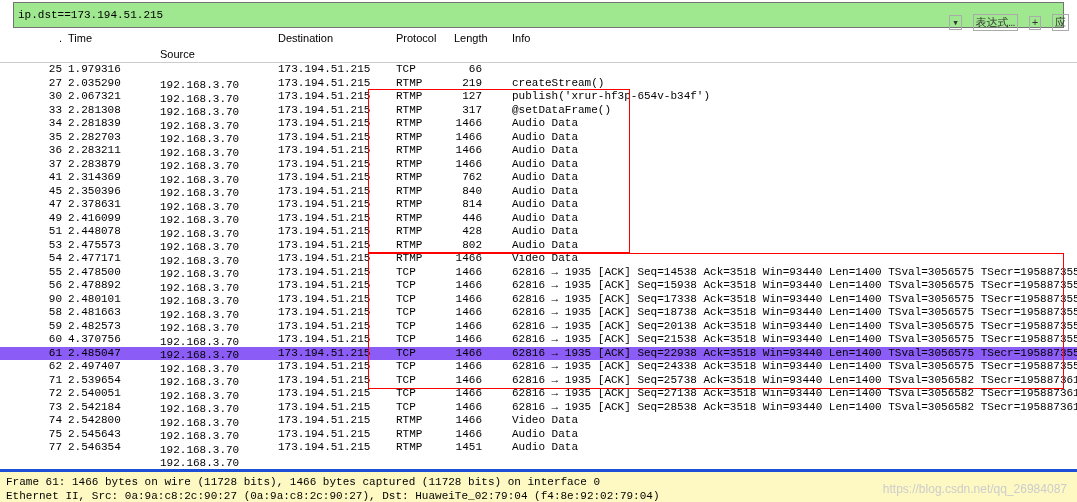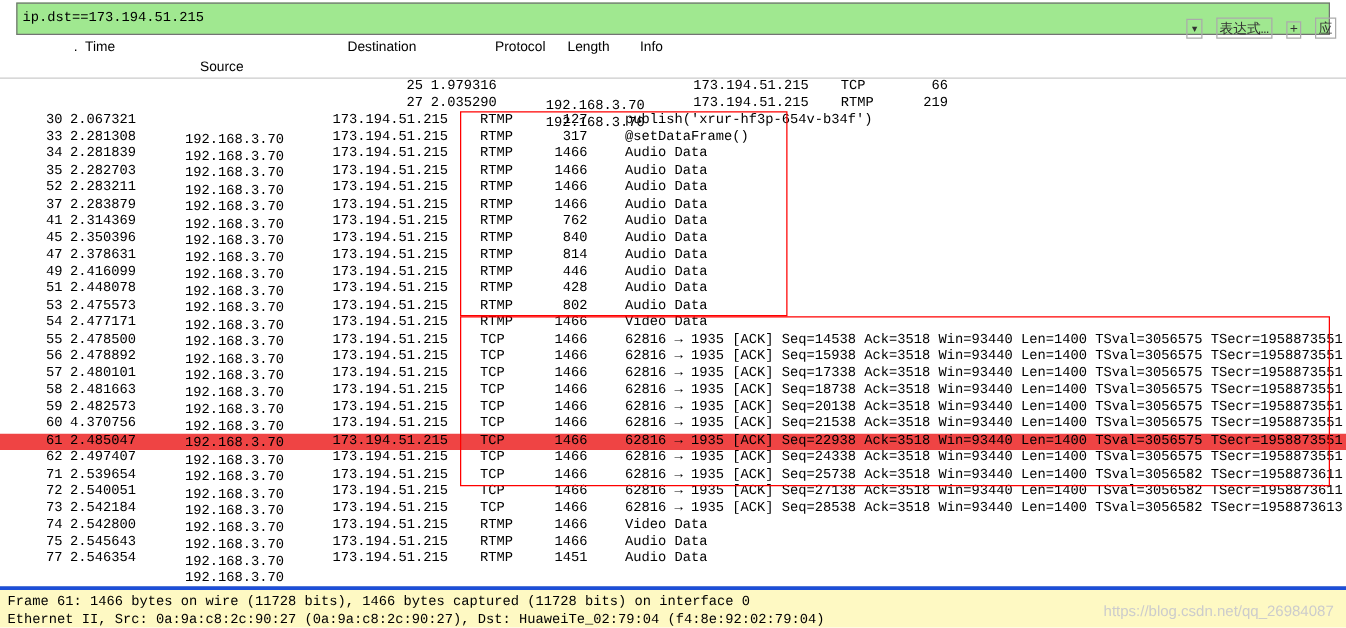--- a/index.html
+++ b/index.html
@@ -10,22 +10,22 @@
 .toolbar-right span { margin:0 2px; display:inline-block; border:1px solid #aaa; padding:0 2px; }
 .headers { display:flex; border-bottom:1px solid #ccc; font-family:Arial,sans-serif; font-size:11px; padding:2px 0 2px 20px; color:#000; }
 .col-no { width:48px; text-align:right; padding-right:6px; }
 .col-time { width:92px; }
 .col-src { width:118px;margin-top:16px; }
 .col-dst { width:118px; }
 .col-proto { width:58px; }
 .col-len { width:58px; text-align:right; padding-right:30px; }
 .col-info { flex:1; white-space:nowrap; overflow:hidden; }
 .packet-list { height:406px; overflow:hidden; }
-.row { display:flex; padding-left:8px; line-height:13.5px; height:13.5px;justify-content:center; }
-.row.sel { background:#ef4444; }
+.row { display:flex; padding-left:20px; line-height:13.5px; height:13.5px; }
+.row.sel { background:#8b5cf6; }
 .row .col-no { text-align:right; padding-right:6px; }
 .details { border-top:3px solid #1d4ed8; padding:3px 6px; line-height:14px; background:#fef9c3; }
 .redbox { position:absolute; border:1px solid red; pointer-events:none; }
 .watermark { position:absolute; right:10px; bottom:6px; color:#ccc; font-family:Arial,sans-serif; font-size:12px; }
 </style>
 </head>
 <body>
 
 <div class="filter-bar">
   <input class="filter-input" value="ip.dst==173.194.51.215" style="">
@@ -56,20 +56,21 @@
       <div class="col-proto">TCP</div>
       <div class="col-len">66</div>
     </div>
     <div class="row">
       <div class="col-no">27</div>
       <div class="col-time">2.035290</div>
       <div class="col-src">192.168.3.70</div>
       <div class="col-dst">173.194.51.215</div>
       <div class="col-proto">RTMP</div>
       <div class="col-len">219</div>
+      <div class="col-info">createStream()</div>
     </div>
     <div class="row">
       <div class="col-no">30</div>
       <div class="col-time">2.067321</div>
       <div class="col-src">192.168.3.70</div>
       <div class="col-dst">173.194.51.215</div>
       <div class="col-proto">RTMP</div>
       <div class="col-len">127</div>
       <div class="col-info">publish('xrur-hf3p-654v-b34f')</div>
     </div>
@@ -94,21 +95,21 @@
     <div class="row">
       <div class="col-no">35</div>
       <div class="col-time">2.282703</div>
       <div class="col-src">192.168.3.70</div>
       <div class="col-dst">173.194.51.215</div>
       <div class="col-proto">RTMP</div>
       <div class="col-len">1466</div>
       <div class="col-info">Audio Data</div>
     </div>
     <div class="row">
-      <div class="col-no">52</div>
+      <div class="col-no">36</div>
       <div class="col-time">2.283211</div>
       <div class="col-src">192.168.3.70</div>
       <div class="col-dst">173.194.51.215</div>
       <div class="col-proto">RTMP</div>
       <div class="col-len">1466</div>
       <div class="col-info">Audio Data</div>
     </div>
     <div class="row">
       <div class="col-no">37</div>
       <div class="col-time">2.283879</div>
@@ -193,21 +194,21 @@
     <div class="row">
       <div class="col-no">56</div>
       <div class="col-time">2.478892</div>
       <div class="col-src">192.168.3.70</div>
       <div class="col-dst">173.194.51.215</div>
       <div class="col-proto">TCP</div>
       <div class="col-len">1466</div>
       <div class="col-info">62816 → 1935 [ACK] Seq=15938 Ack=3518 Win=93440 Len=1400 TSval=3056575 TSecr=1958873551</div>
     </div>
     <div class="row">
-      <div class="col-no">57</div>
+      <div class="col-no">90</div>
       <div class="col-time">2.480101</div>
       <div class="col-src">192.168.3.70</div>
       <div class="col-dst">173.194.51.215</div>
       <div class="col-proto">TCP</div>
       <div class="col-len">1466</div>
       <div class="col-info">62816 → 1935 [ACK] Seq=17338 Ack=3518 Win=93440 Len=1400 TSval=3056575 TSecr=1958873551</div>
     </div>
     <div class="row">
       <div class="col-no">58</div>
       <div class="col-time">2.481663</div>

